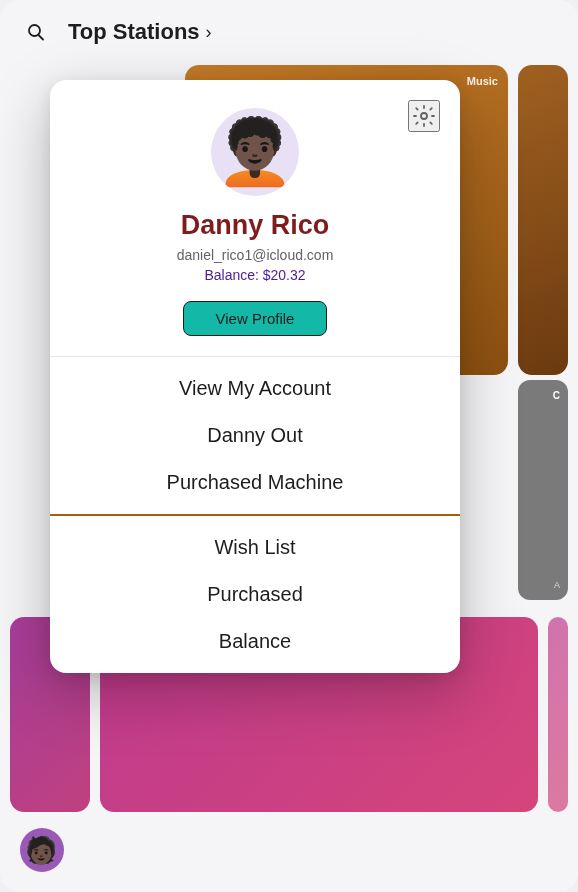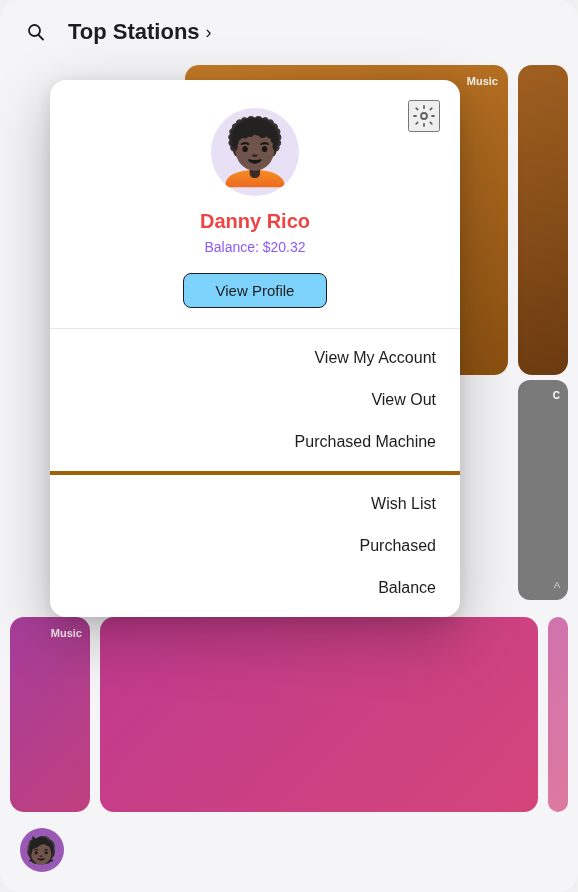--- a/index.html
+++ b/index.html
@@ -124,41 +124,41 @@
       overflow: hidden;
       margin-bottom: 14px;
     }
 
     .avatar-emoji {
       font-size: 64px;
       line-height: 1;
     }
 
     .user-name {
-      font-size: 20px;
+      font-size: 27px;
       font-weight: 700;
-      color: #ef4444;
+      color: #7f1d1d;
       margin-bottom: 6px;
     }
 
     .user-email {
       font-size: 14px;
       color: #636366;
       margin-bottom: 4px;
     }
 
     .user-balance {
       font-size: 14px;
-      color: #8b5cf6;
+      color: #4c1d95;
       margin-bottom: 18px;
     }
 
     .view-profile-btn {
       border: 1.5px solid #1d1d1f;
-      background: #7dd3fc;
+      background: #14b8a6;
       border-radius: 8px;
       padding: 8px 32px;
       font-size: 15px;
       font-weight: 500;
       color: #1d1d1f;
       cursor: pointer;
       font-family: inherit;
     }
 
     
@@ -167,31 +167,31 @@
       background: #e5e5ea;
       margin: 0;
     }
 
     
     .menu-section {
       padding: 8px 0;
     }
 
     .menu-section + .menu-section {
-      border-top: 4px solid #a16207;
+      border-top: 2px solid #a16207;
     }
 
     .menu-item {
       padding: 12px 24px;
-      font-size: 16px;
+      font-size: 20px;
       color: #1d1d1f;
       cursor: pointer;
       display: block;
       width: 100%;
-      text-align: right;
+      text-align: center;
       background: none;
       border: none;
       font-family: inherit;
     }
   </style>
 </head>
 <body>
 
 <div class="app-background">
 
@@ -244,32 +244,33 @@
         <path d="M12 2v2M12 20v2M4.22 4.22l1.42 1.42M18.36 18.36l1.42 1.42M2 12h2M20 12h2M4.22 19.78l1.42-1.42M18.36 5.64l1.42-1.42" stroke="#636366" stroke-width="1.8" stroke-linecap="round"></path>
       </svg>
     </button>
 
     <div class="avatar-container">
       <span class="avatar-emoji">🧑🏿‍🦱</span>
     </div>
 
     <div class="user-name">Danny Rico</div>
 
+    <div class="user-email">daniel_rico1@icloud.com</div>
 
     <div class="user-balance">Balance: $20.32</div>
 
     <button class="view-profile-btn">View Profile</button>
 
   </div>
 
   <div class="divider"></div>
 
   <div class="menu-section">
     <button class="menu-item">View My Account</button>
-    <button class="menu-item">View Out</button>
+    <button class="menu-item">Danny Out</button>
     <button class="menu-item">Purchased Machine</button>
   </div>
 
   <div class="menu-section">
     <button class="menu-item">Wish List</button>
     <button class="menu-item">Purchased</button>
     <button class="menu-item">Balance</button>
   </div>
 
 </div>

